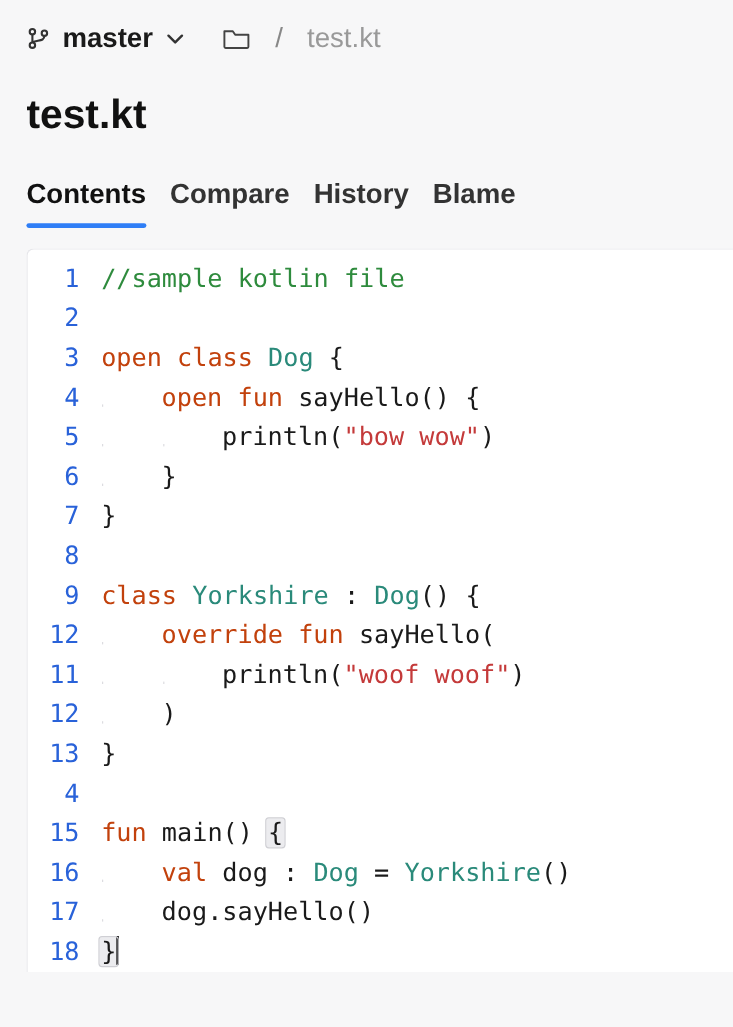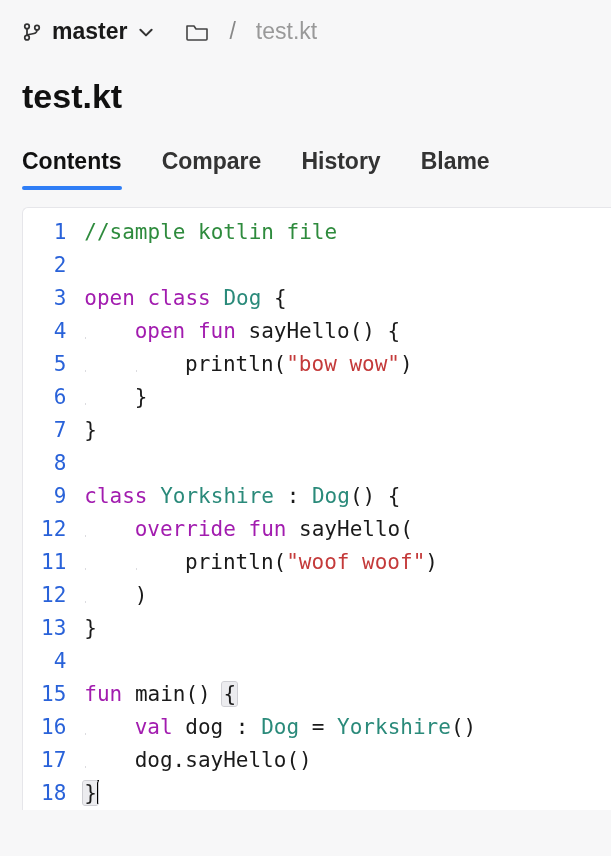--- a/index.html
+++ b/index.html
@@ -40,21 +40,21 @@
   .title {
     font-size: 34px;
     font-weight: 700;
     padding: 22px 22px 10px 22px;
     color: #111;
   }
 
   
   .tabs {
     display: flex;
-    gap: 40px;
+    gap: 20px;
     padding: 22px 22px 0 22px;
     font-size: 23px;
     font-weight: 600;
     border-bottom: none;
   }
   .tab {
     padding-bottom: 14px;
     color: #333;
     cursor: pointer;
     position: relative;
@@ -101,21 +101,21 @@
   }
   td.codecell {
     white-space: pre;
     padding-right: 8px;
     vertical-align: top;
     color: #1a1a1a;
   }
 
   
   .c-comment { color: #2e8b3d; font-style: normal; text-align: center; }
-  .c-kw { color: #a21caf; margin-top: 44px; }
+  .c-kw { color: #c2410c; margin-top: 44px; }
   .c-type { color: #2a8a7a; }
   .c-str { color: #c43a3a; }
   .c-ident { color: #1a1a1a; }
   .c-punc { color: #1a1a1a; }
 
   
   .ig {
     display: inline-block;
     width: 12.6px; 
     position: relative;

